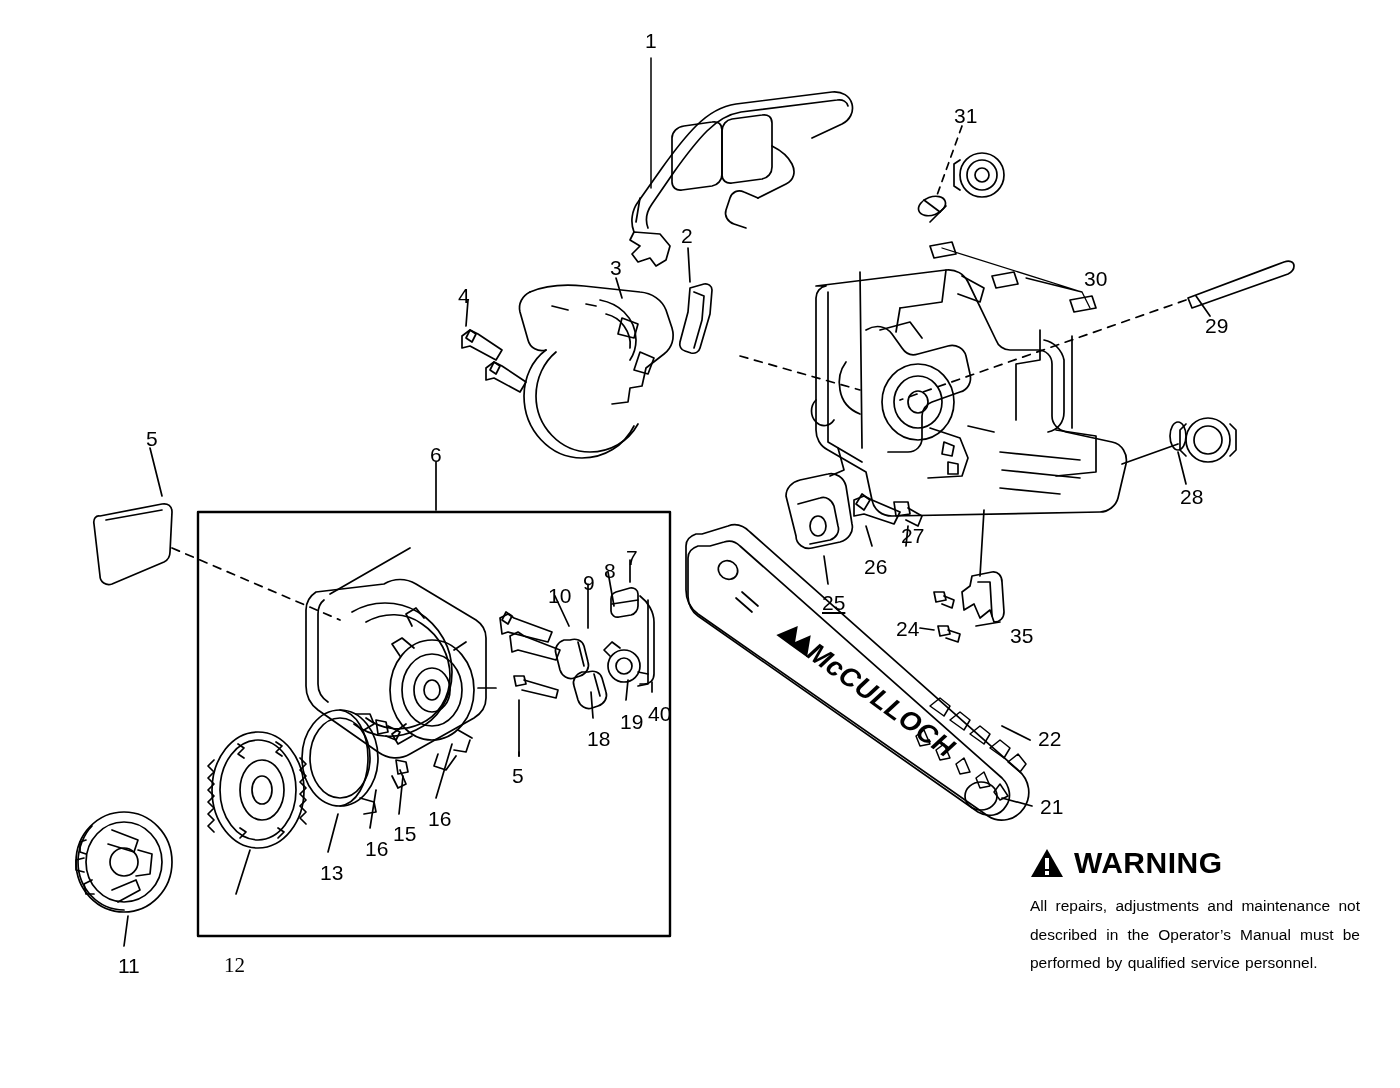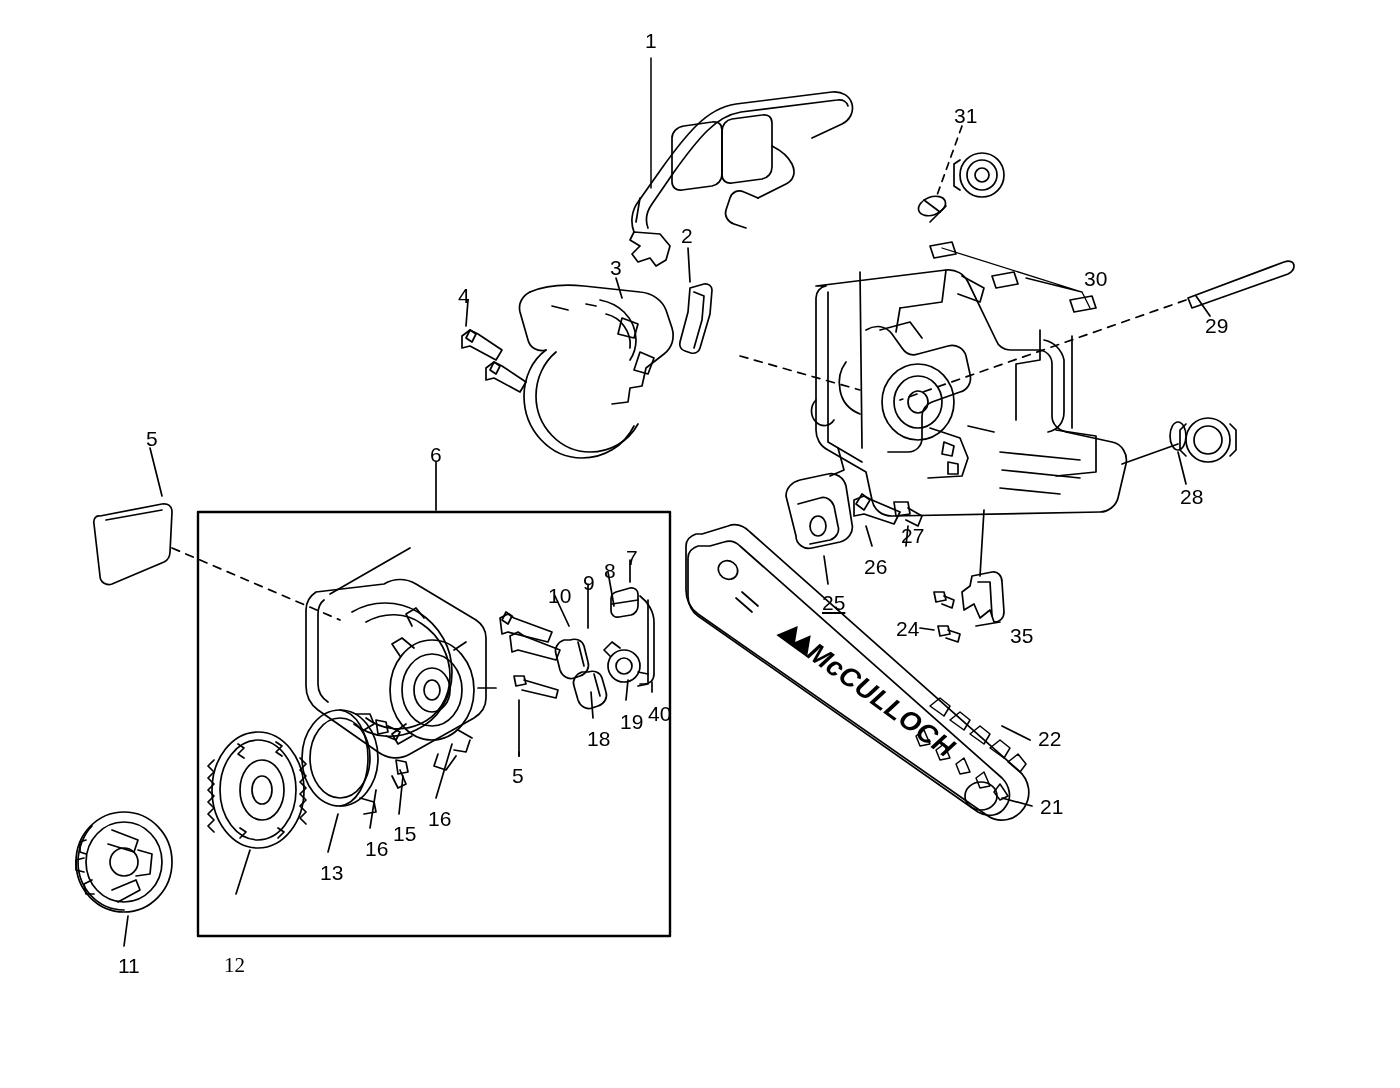--- a/index.html
+++ b/index.html
@@ -373,14 +373,25 @@
   <div class="callout" style="left:1084px; top:268px;">30</div>
   <div class="callout" style="left:954px; top:105px;">31</div>
 
   <svg style="position:absolute; left:760px; top:620px; width:220px; height:180px;" viewBox="0 0 220 180">
     <g transform="rotate(36 30 20)">
       <path d="M16 24 l12-20 l10 20 z M32 24 l12-20 l10 20 z" fill="#000"></path>
       <text x="52" y="24" font-family="Liberation Sans, sans-serif" font-size="27" font-weight="bold" font-style="italic" fill="#000" letter-spacing="0.5">McCULLOCH</text>
     </g>
   </svg>
 
+  <div id="warning-block">
+    <div id="warning-head">
+      <svg width="34" height="30" viewBox="0 0 34 30">
+        <path d="M17 1 L33 29 L1 29 Z" fill="#000000"></path>
+        <rect x="15" y="10" width="4" height="11" fill="#ffffff"></rect>
+        <rect x="15" y="23" width="4" height="4" fill="#ffffff"></rect>
+      </svg>
+      <div id="warning-title">WARNING</div>
+    </div>
+    <div id="warning-text">All repairs, adjustments and maintenance not described in the Operator’s Manual must be performed by qualified service personnel.</div>
+  </div>
 
 </div>
 
 </body></html>

